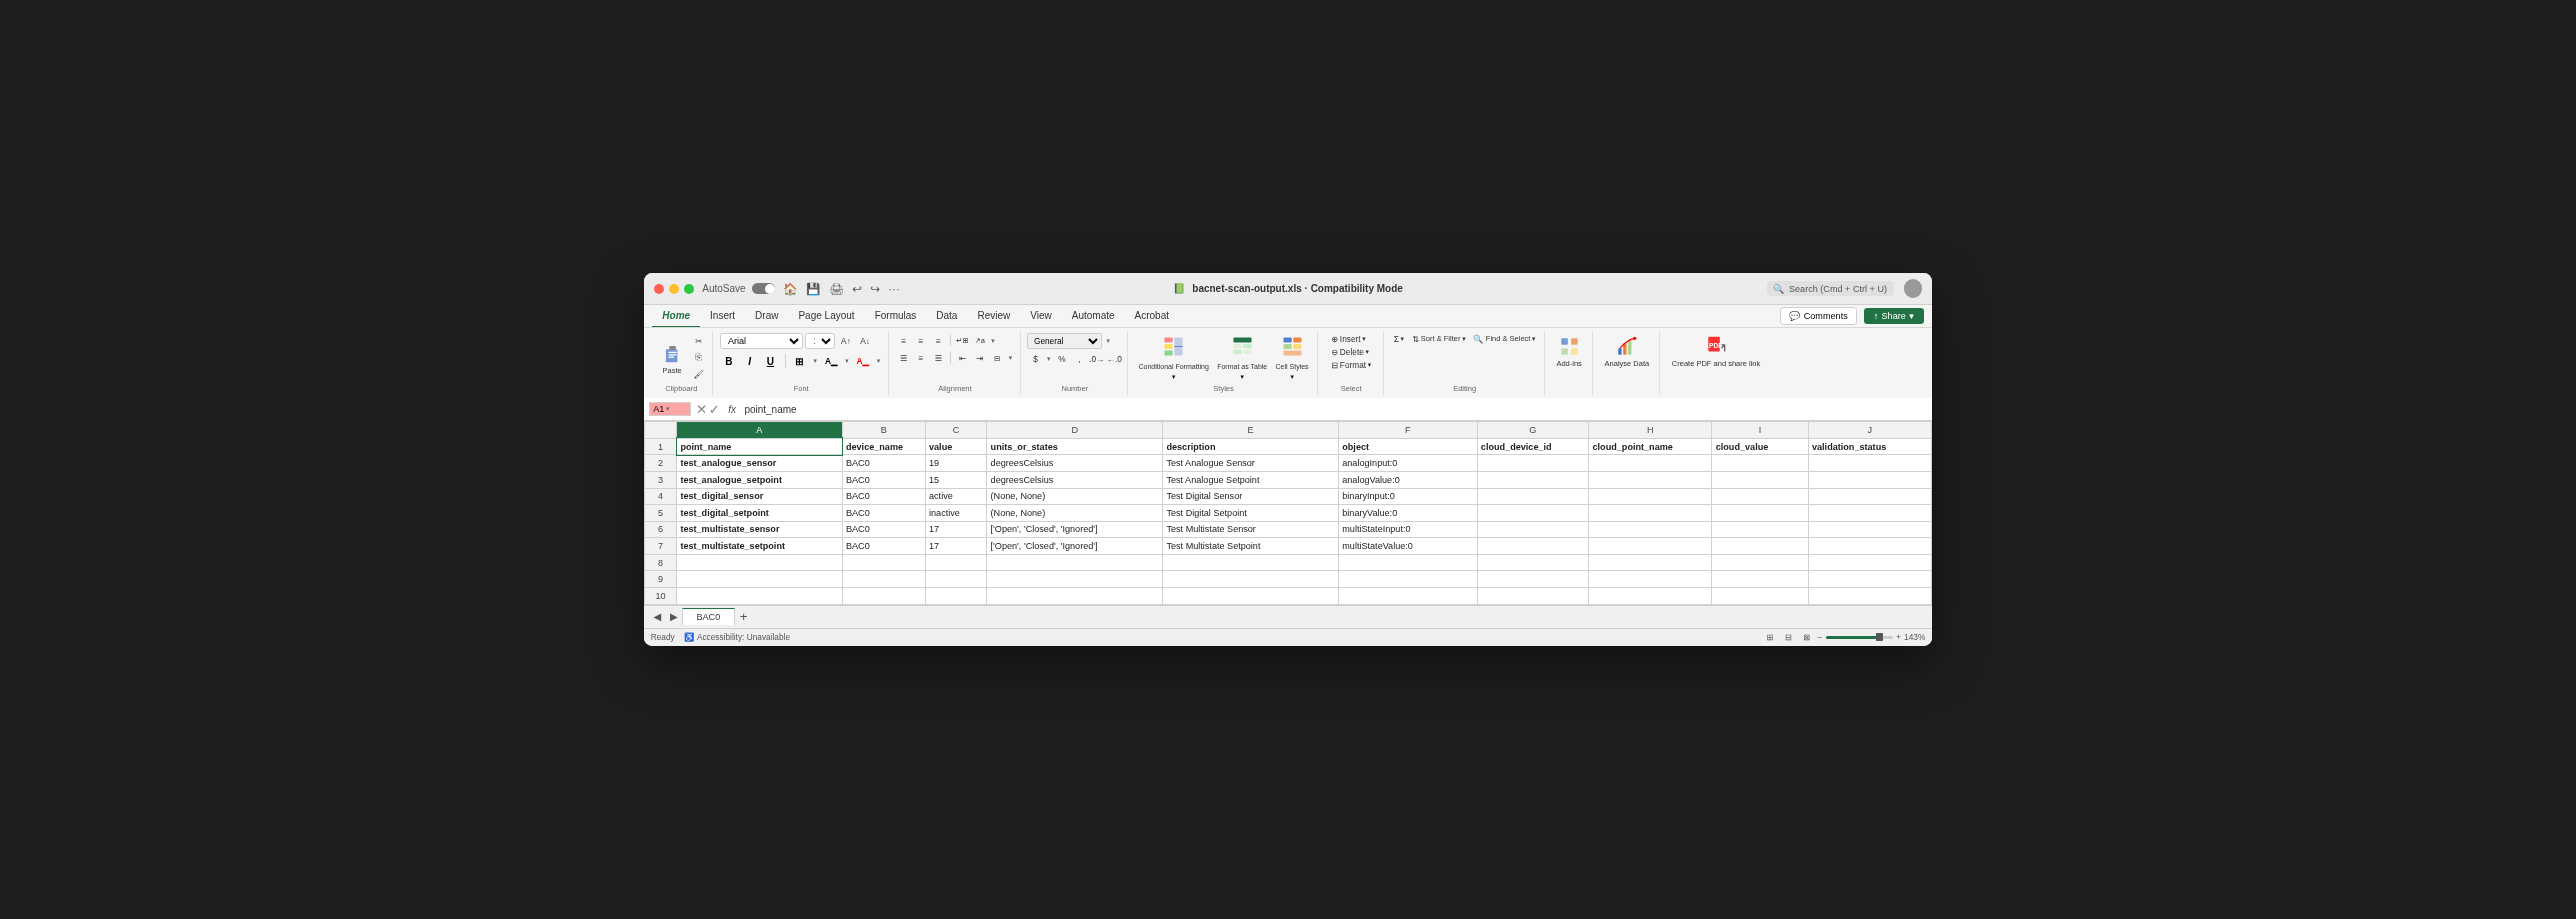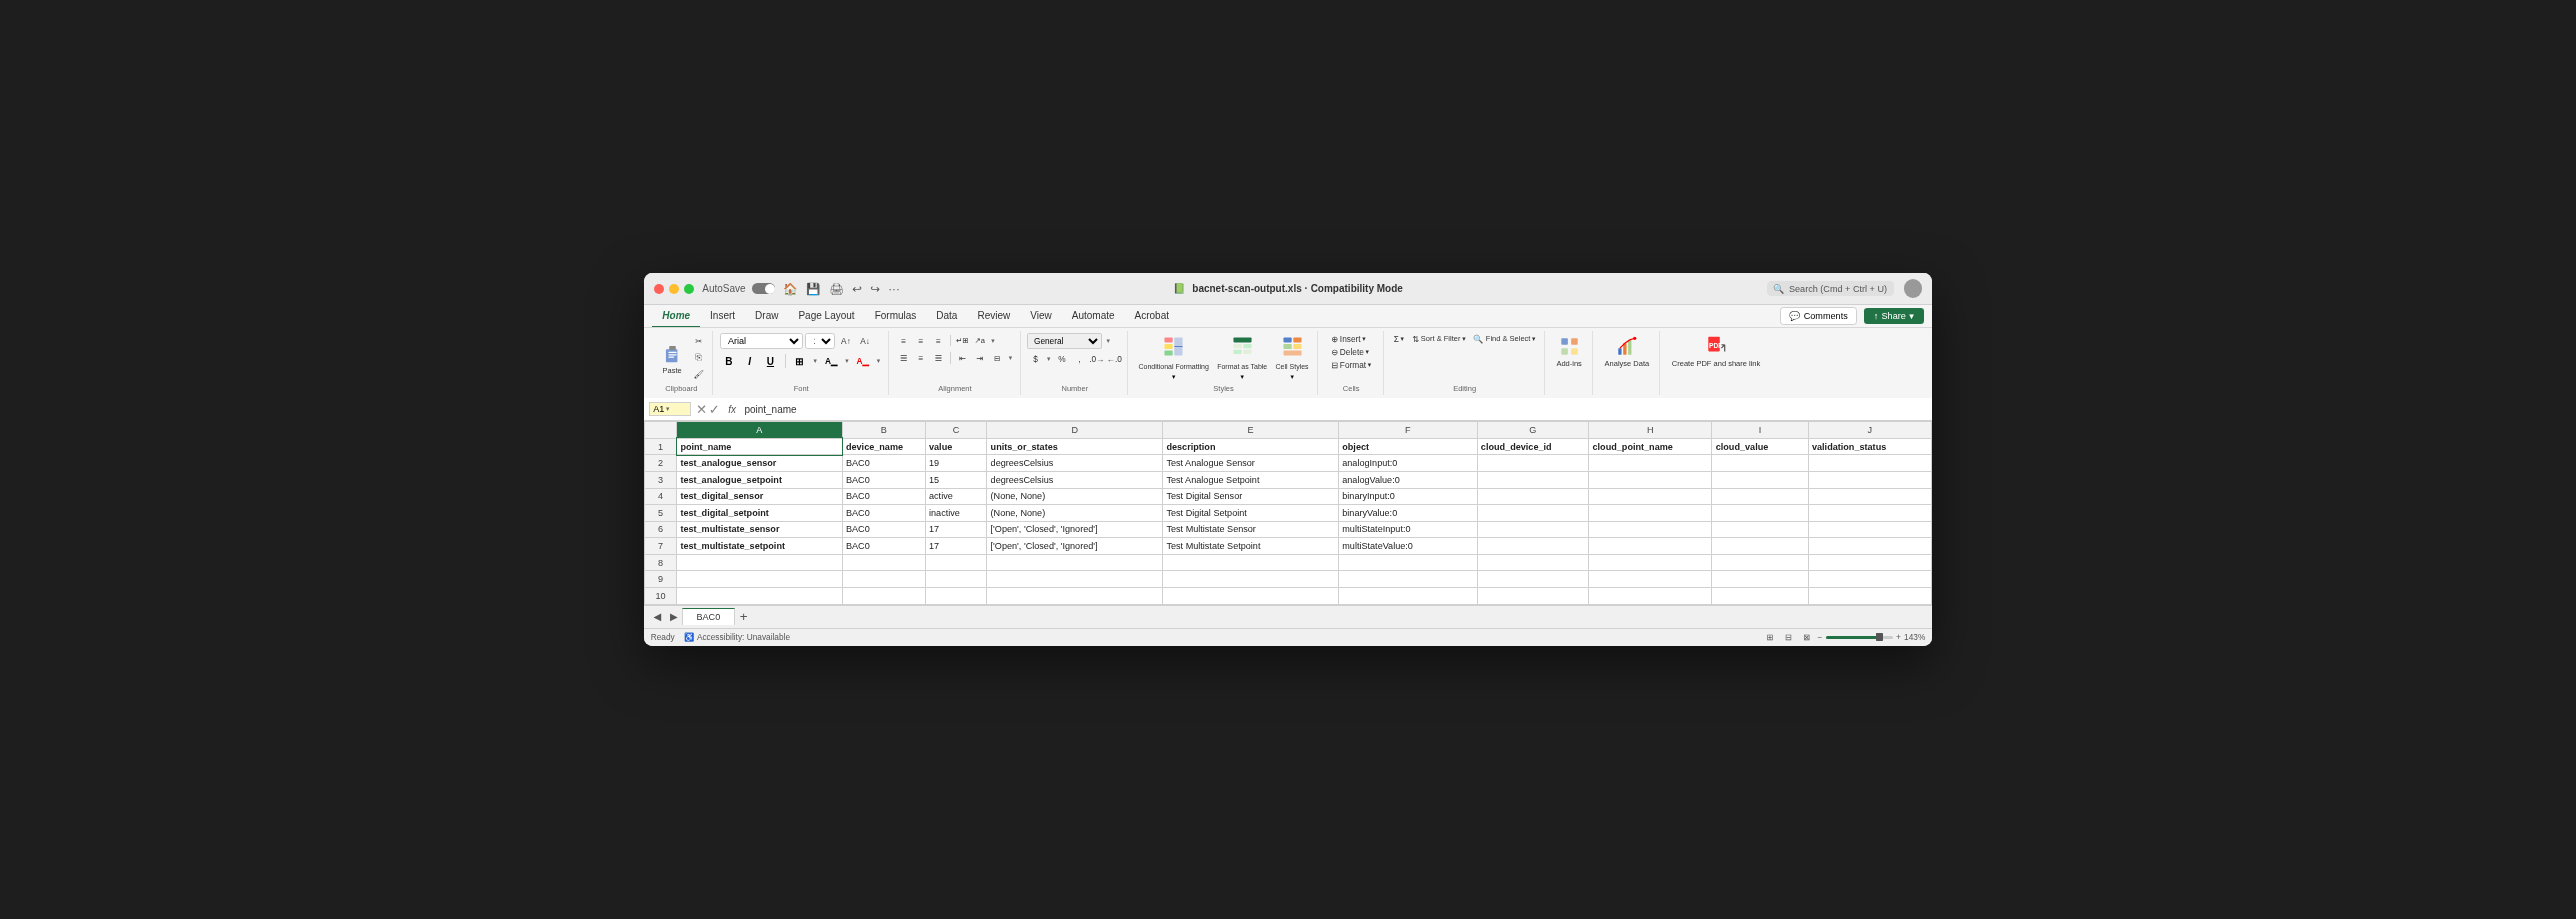--- a/index.html
+++ b/index.html
@@ -222,21 +222,21 @@
       gap: 5px;
     }
     .cell-ref {
       display: flex;
       align-items: center;
       gap: 1.7px;
       border: 0.8px solid #d0d0d0;
       padding: 0.8px 3.3px;
       font-size: 9.1px;
       min-width: 42px;
-      background: #fef9c3;
+      background: #fca5a5;
     }
     .cell-ref-dropdown {
       font-size: 6.7px;
       color: #666;
     }
     .fx-icon { font-size: 10px; color: #555; padding: 0 3.3px; font-style: italic; text-align: center; }
     .formula-input {
       flex: 1;
       border: none;
       outline: none;
@@ -701,21 +701,21 @@
           </div>
         </div>
         <div class="cells-row">
           <div class="cells-btn">
             <span>⊟</span>
             <span>Format</span>
             <span class="cells-dropdown">▾</span>
           </div>
         </div>
       </div>
-      <div class="ribbon-group-label">Cells</div>
+      <div class="ribbon-group-label">Select</div>
     </div>
 
     <div class="ribbon-group">
       <div style="display:flex;flex-direction:column;gap:2.5px;">
         <div class="cells-row">
           <div class="cells-btn">
             <span>Σ</span>
             <span style="font-size:6.7px;">▾</span>
           </div>
           <div class="cells-btn">

